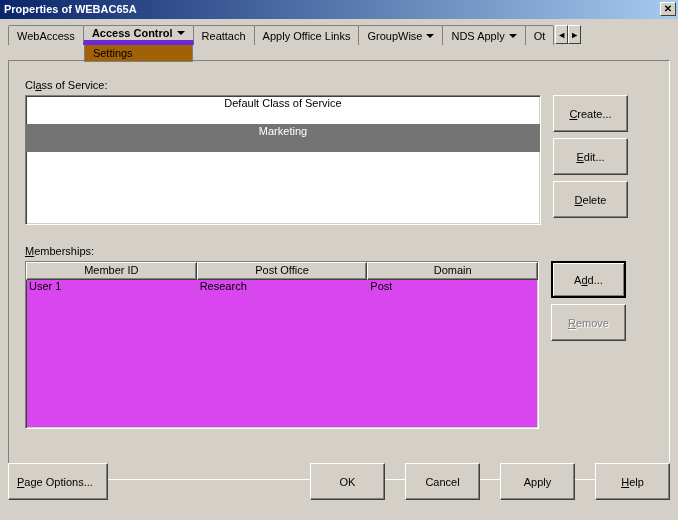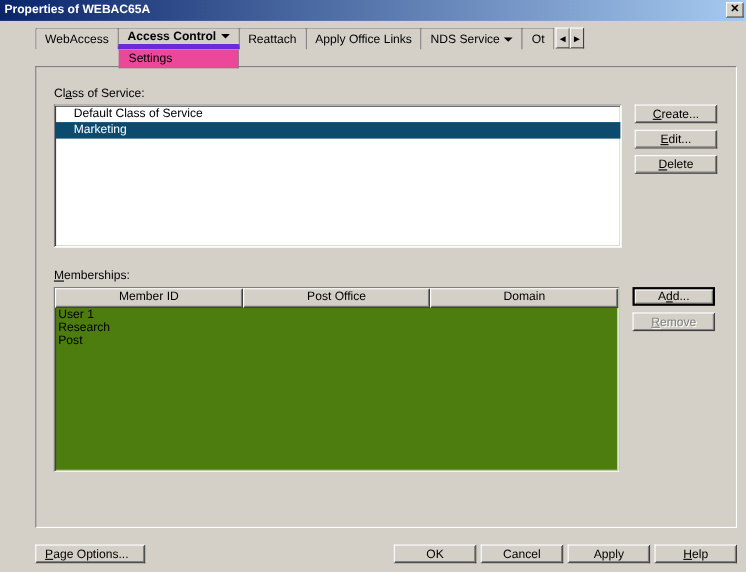--- a/index.html
+++ b/index.html
@@ -37,21 +37,20 @@
   font-weight: bold;
   line-height: 12px;
   text-align: center;
   color: #000;
   cursor: pointer;
 }
 .content {
   padding: 6px 8px 8px 8px;
   position: relative;
   height: calc(100% - 19px);
-  margin-left: 24px;
 }
 .tabrow {
   display: flex;
   align-items: flex-start;
   height: 36px;
   margin-bottom: 4px;
   position: relative;
 }
 .tab {
   border: 1px solid #808080;
@@ -74,21 +73,21 @@
   z-index: 2;
   border-bottom: 5px solid #6d28d9;
   margin-bottom: -1px;
 }
 .tab-sub {
   position: absolute;
   left: 0;
   top: 19px;
   border: 1px solid #808080;
   border-top: none;
-  background: #ec4899;
+  background: #a16207;
   padding: 2px 8px;
   height: 17px;
   font-weight: normal;
   width: 100%;
 }
 .tri {
   display: inline-block;
   width: 0;
   height: 0;
   border-left: 4px solid transparent;
@@ -139,34 +138,35 @@
   display: flex;
   gap: 12px;
   margin-bottom: 20px;
 }
 .cos-list {
   width: 516px;
   height: 130px;
 }
 .cos-item {
   padding: 1px 17px;
-  height: 15px;
-  cursor: pointer;
+  height: 28px;
+  cursor: pointer;
+  text-align: center;
 }
 .cos-item.selected {
-  background: #0c4a6e;
+  background: #737373;
   color: #fff;
 }
 .side-buttons {
   display: flex;
   flex-direction: column;
   gap: 6px;
 }
 .btn {
-  height: 17px;
+  height: 37px;
   min-width: 75px;
   background: #d4d0c8;
   border: 1px solid #fff;
   border-right-color: #404040;
   border-bottom-color: #404040;
   box-shadow: inset -1px -1px 0 #808080;
   padding: 0 10px;
   font-family: inherit;
   font-size: 11px;
   cursor: pointer;
@@ -182,21 +182,21 @@
   box-shadow: inset 1px 1px 0 #fff, inset -1px -1px 0 #808080;
   padding: 0 0;
 }
 .members-area {
   display: flex;
   gap: 12px;
 }
 .members-grid {
   width: 514px;
   height: 168px;
-  background: #4d7c0f;
+  background: #d946ef;
   border: 1px solid #808080;
   border-right-color: #fff;
   border-bottom-color: #fff;
   box-shadow: inset 1px 1px 0 #404040, inset -1px -1px 0 #d4d0c8;
 }
 .grid-headers {
   display: flex;
   height: 18px;
 }
 .gh {
@@ -206,33 +206,32 @@
   border-bottom-color: #404040;
   box-shadow: inset -1px -1px 0 #808080;
   text-align: center;
   line-height: 15px;
   flex: 1;
   cursor: pointer;
 }
 .grid-row {
   display: flex;
   height: 15px;
-  flex-direction: column;
 }
 .gc {
   flex: 1;
   padding-left: 3px;
 }
 .bottom-bar {
   position: absolute;
   left: 8px;
   right: 8px;
-  bottom: 8px;
-  display: flex;
-  gap: 4px;
+  bottom: 20px;
+  display: flex;
+  gap: 20px;
 }
 .spacer { flex: 1; }
 .u { text-decoration: underline; }
 </style>
 </head>
 <body>
 
 <div class="titlebar">
   <span>Properties of WEBAC65A</span>
   <div class="close-btn">✕</div>
@@ -249,21 +248,25 @@
       <span class="tri"></span>
       <div class="tab-sub"><span>Settings</span></div>
     </div>
     <div class="tab">
         <span>Reattach</span>
       </div>
     <div class="tab">
         <span>Apply Office Links</span>
       </div>
     <div class="tab">
-        <span>NDS Service</span>
+        <span>GroupWise</span>
+        <span class="tri"></span>
+      </div>
+    <div class="tab">
+        <span>NDS Apply</span>
         <span class="tri"></span>
       </div>
     <div class="tab">
         <span>Ot</span>
       </div>
     <div class="tabnav">
       <div class="tabnavbtn">◄</div>
       <div class="tabnavbtn">►</div>
     </div>
   </div>

